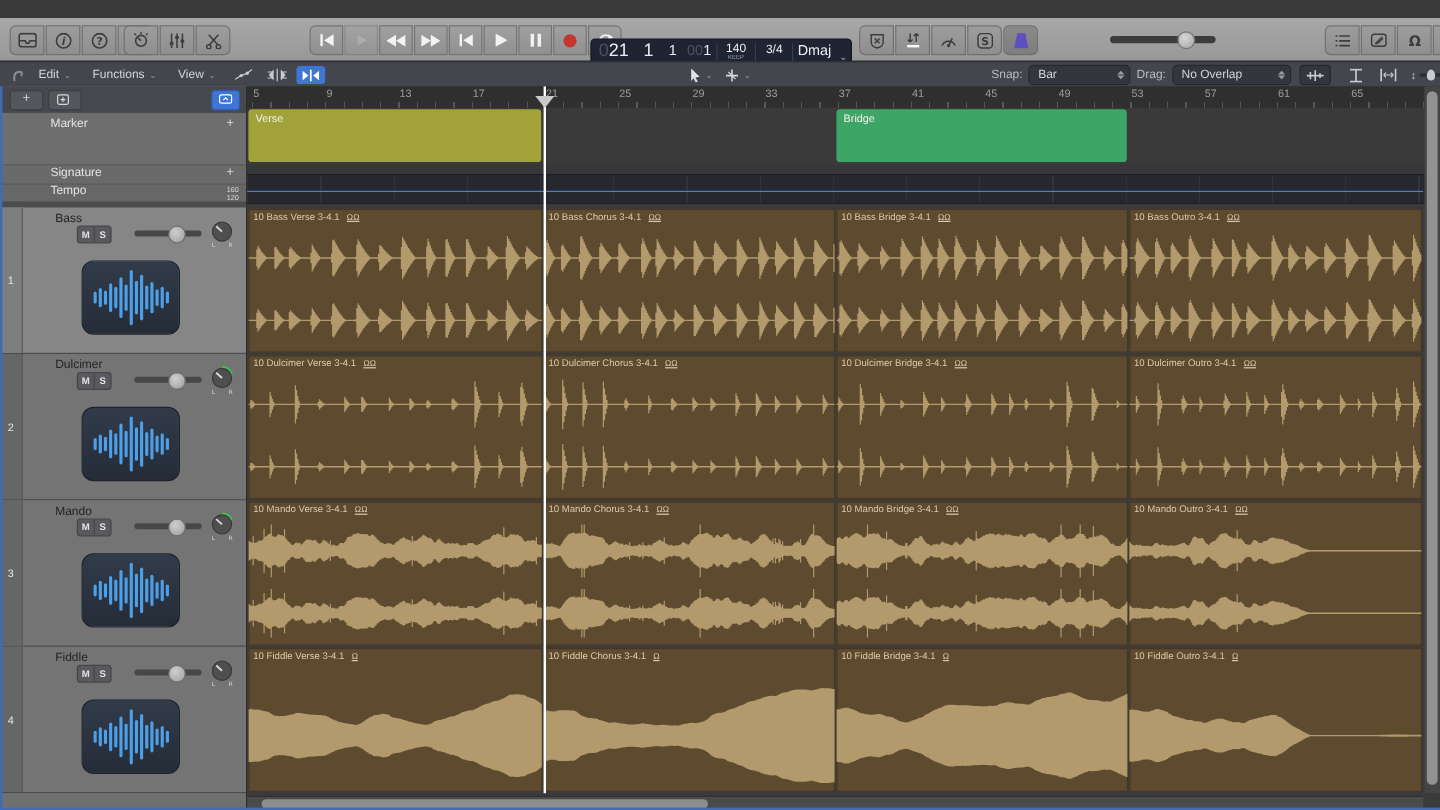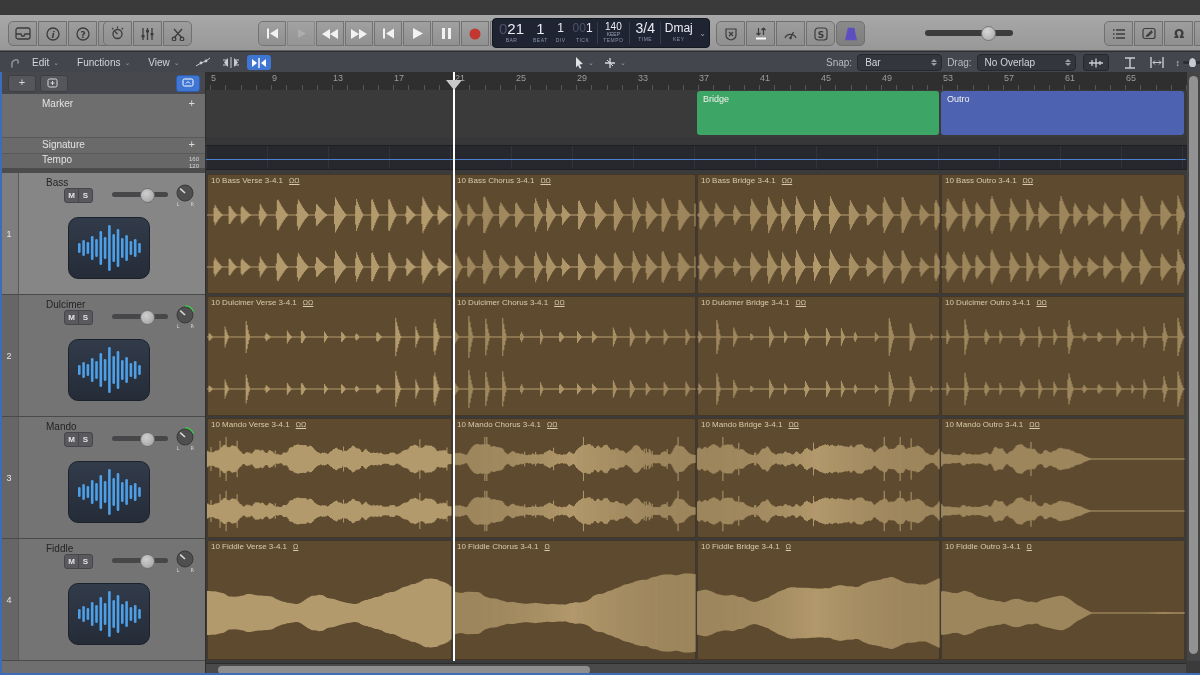--- a/index.html
+++ b/index.html
@@ -24,21 +24,21 @@
   .tb-btn:last-child{border-radius:0 5px 5px 0;}
   .tb-btn.single{border-radius:5px;}
   .tb-btn.active-purple svg *{stroke:#5d4fc0;fill:#5d4fc0;}
   .tb-btn.active-purple{background:linear-gradient(#8a8a8a,#7e7e7e);}
   .transport{position:absolute;left:258px;top:6px;display:flex;gap:1px;}
   .tr-btn{width:26px;height:23px;background:linear-gradient(#a0a0a0,#909090);
           border:1px solid #737373;display:flex;align-items:center;justify-content:center;}
   .tr-btn:first-child{border-radius:5px 0 0 5px;}
   .tr-btn:last-child{border-radius:0 5px 5px 0;}
   
-  .lcd{position:absolute;left:492px;top:3px;width:216px;height:28px;background:#1f2433;
+  .lcd{position:absolute;left:492px;top:17px;width:216px;height:28px;background:#1f2433;
        border-radius:4px;border:1px solid #15181f;display:flex;color:#e9ecf5;}
   .lcd-field{position:relative;display:flex;flex-direction:column;align-items:center;justify-content:flex-start;padding-top:1px;}
   .lcd-num{font-size:15px;line-height:17px;font-weight:400;letter-spacing:0;}
   .lcd-dim{color:#4c5168;}
   .lcd-lab{font-size:5px;color:#8b91a8;letter-spacing:.5px;margin-top:0px;}
   .lcd-sep{width:1px;background:#353b52;margin:3px 0;}
   .lcd-mid{font-size:5px;color:#9aa0b5;line-height:5px;}
   .lcd-chev{align-self:center;color:#9aa0b5;font-size:8px;padding:0 3px;}
   .pos-group{display:flex;padding:0 4px;}
   
@@ -247,21 +247,21 @@
         </div>
       </div>
       <div class="lcd-sep"></div>
       <div class="lcd-field" style="width:38px">
         <div class="lcd-num" style="font-size:10px;line-height:11px;margin-top:1px">140</div>
         <div class="lcd-mid">KEEP</div>
         <div class="lcd-lab">TEMPO</div>
       </div>
       <div class="lcd-sep"></div>
       <div class="lcd-field" style="width:36px">
-        <div class="lcd-num" style="font-size:14px;line-height:16px">3/4</div>
+        <div class="lcd-num" style="font-size:10px;line-height:16px">3/4</div>
         <div class="lcd-lab">TIME</div>
       </div>
       <div class="lcd-sep"></div>
       <div class="lcd-field" style="width:42px">
         <div class="lcd-num" style="font-size:12px;line-height:16px">Dmaj</div>
         <div class="lcd-lab">KEY</div>
       </div>
       <div class="lcd-chev">⌄</div>
     </div>
 
@@ -622,25 +622,25 @@
           <span class="bar-num" style="left: 493px;">37</span>
           <span class="bar-num" style="left: 554px;">41</span>
           <span class="bar-num" style="left: 615px;">45</span>
           <span class="bar-num" style="left: 676px;">49</span>
           <span class="bar-num" style="left: 737px;">53</span>
           <span class="bar-num" style="left: 798px;">57</span>
           <span class="bar-num" style="left: 859px;">61</span>
           <span class="bar-num" style="left: 920px;">65</span>
         </div>
       <div class="marker-lane" id="markers">
+          <div class="a-marker" style="left: 1px; width: 244px; background: rgb(161, 163, 57);">
+            <span>Verse</span>
+          </div>
           <div class="a-marker" style="left: 491px; width: 242px; background: rgb(61, 165, 102);">
             <span>Bridge</span>
-          </div>
-          <div class="a-marker" style="left: 735px; width: 243px; background: rgb(77, 98, 176);">
-            <span>Outro</span>
           </div>
         </div>
       <div class="lane-gap"></div>
       <div class="tempo-lane">
         <div class="grid"></div>
           <div class="tline"></div>
       </div>
       <div class="tracks" id="tracks">
           <div class="region" style="left: 1px; top: 1px; width: 245px; height: 120px;">
             <div class="rname">10 Bass Verse 3-4.1<span class="badge">ΩΩ</span></div>

